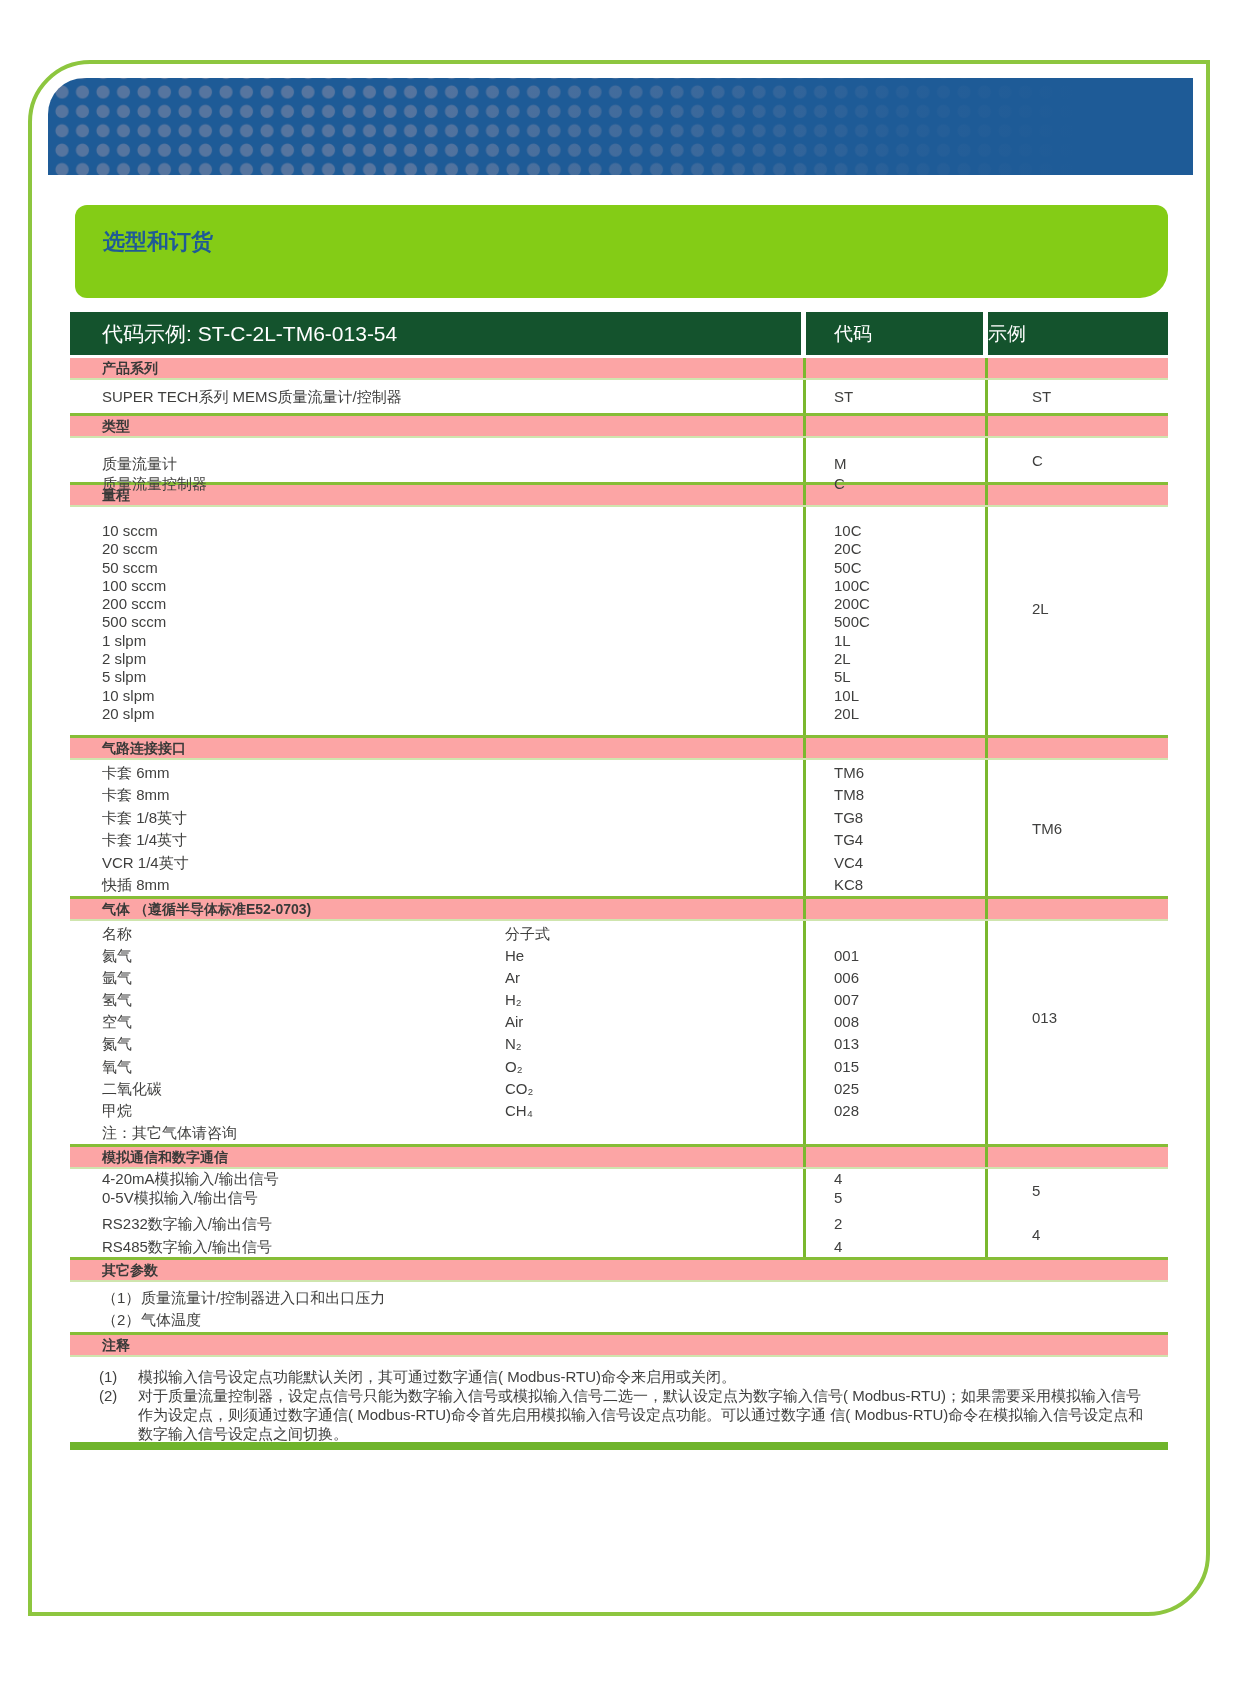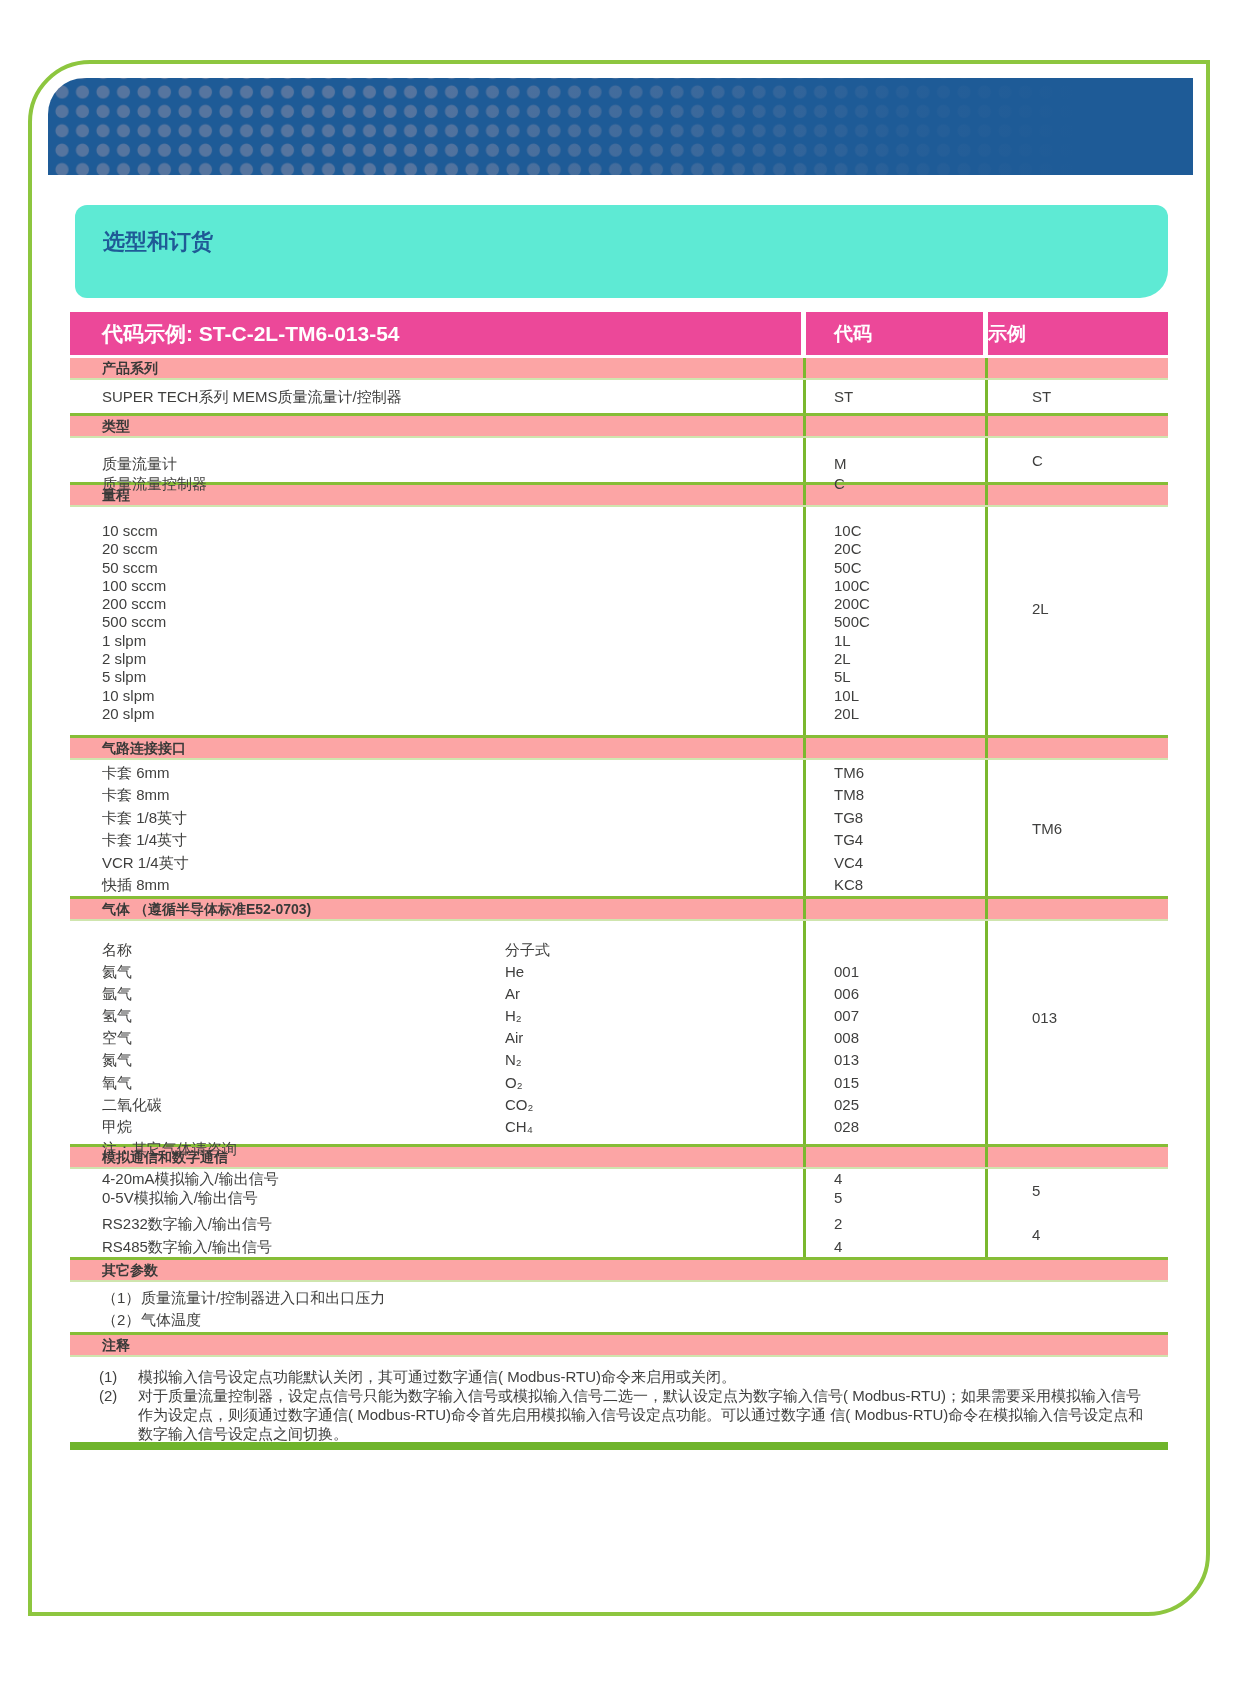--- a/index.html
+++ b/index.html
@@ -14,26 +14,26 @@
   .banner{position:absolute;left:48px;top:78px;width:1145px;height:97px;
           border-radius:36px 0 0 0;background-color:#1e5b97;
           background-image:
             linear-gradient(to right, rgba(30,91,151,0) 0%, rgba(30,91,151,0) 30%,
               rgba(30,91,151,0.45) 55%, rgba(30,91,151,0.85) 75%, #1e5b97 90%),
             radial-gradient(circle at 10px 10px, #56759f 6px, rgba(86,117,159,0) 7px);
           background-size:auto,20.5px 19.4px;background-position:0 0,4px 4px;}
 
   
   .titlebox{position:absolute;left:75px;top:205px;width:1093px;height:93px;
-            background:#5eead4;border-radius:12px 12px 28px 12px;}
+            background:#84cc16;border-radius:12px 12px 28px 12px;}
   .titlebox h1{margin:0;padding:22px 0 0 28px;font-size:22px;font-weight:bold;color:#1f5a96;}
 
   
   .tbl{position:absolute;left:70px;top:312px;width:1098px;}
-  .hdr{display:flex;background:#ec4899;color:#fff;font-weight:bold;height:43px;align-items:center;}
+  .hdr{display:flex;background:#14532d;color:#fff;font-weight:normal;height:43px;align-items:center;}
   .hdr .h1{width:736px;box-sizing:border-box;padding-left:32px;font-size:21px;
            border-right:5px solid #ffffff;height:43px;display:flex;align-items:center;}
   .hdr .h2{width:182px;box-sizing:border-box;padding-left:28px;font-size:19px;
            border-right:5px solid #ffffff;height:43px;display:flex;align-items:center;}
   .hdr .h3{width:180px;box-sizing:border-box;font-size:19px;
            height:43px;display:flex;align-items:center;}
 
   .band{display:flex;background:#fca5a5;border-top:3px solid #86bd37;border-bottom:2px solid #cfe5ae;}
   .band.first{border-top:3px solid #ffffff;}
   .band .b1{width:736px;box-sizing:border-box;padding-left:32px;height:20px;line-height:20px;
@@ -46,21 +46,21 @@
   .c1{width:736px;box-sizing:border-box;padding-left:32px;border-right:3px solid #7ab82e;font-size:15px;}
   .c2{width:182px;box-sizing:border-box;padding-left:28px;border-right:3px solid #7ab82e;font-size:15px;}
   .c3{width:180px;box-sizing:border-box;padding-left:44px;font-size:15px;display:flex;align-items:center;}
   .body.nodiv .c1,.body.nodiv .c2{border-right:none;}
 
   
   .s0 .c1,.s0 .c2{line-height:33px;height:33px;} .s0 .c3{height:33px;}
   .s1 .c1,.s1 .c2{padding-top:16px;line-height:20px;height:44px;} .s1 .c3{height:44px;}
   .s2 .c1,.s2 .c2{padding-top:15px;line-height:18.3px;height:228px;} .s2 .c3{height:203px;}
   .s3 .c1,.s3 .c2{padding-top:2px;line-height:22.4px;height:136px;} .s3 .c3{height:136px;}
-  .s4 .c1,.s4 .c2{padding-top:18px;line-height:22.1px;height:223px;} 
+  .s4 .c1,.s4 .c2{padding-top:2px;line-height:22.1px;height:223px;} 
   .s4 .c3{height:223px;align-items:flex-start;padding-top:88px;}
   .gasrow{display:flex;} .gasrow .gname{width:403px;flex:none;}
   .s5 .grp{display:flex;}
   .s5 .grp .c1,.s5 .grp .c2{height:auto;}
   .s5 .g1 .c1,.s5 .g1 .c2{line-height:19px;height:43px;}
   .s5 .g1 .c3{height:43px;}
   .s5 .g2 .c1,.s5 .g2 .c2{line-height:23px;height:45px;}
   .s5 .g2 .c3{height:45px;}
   .s6 .c1{padding-top:5px;line-height:22px;height:50px;width:1098px;border-right:none;}
   .item{display:flex;} .item .inum{width:39px;flex:none;}

